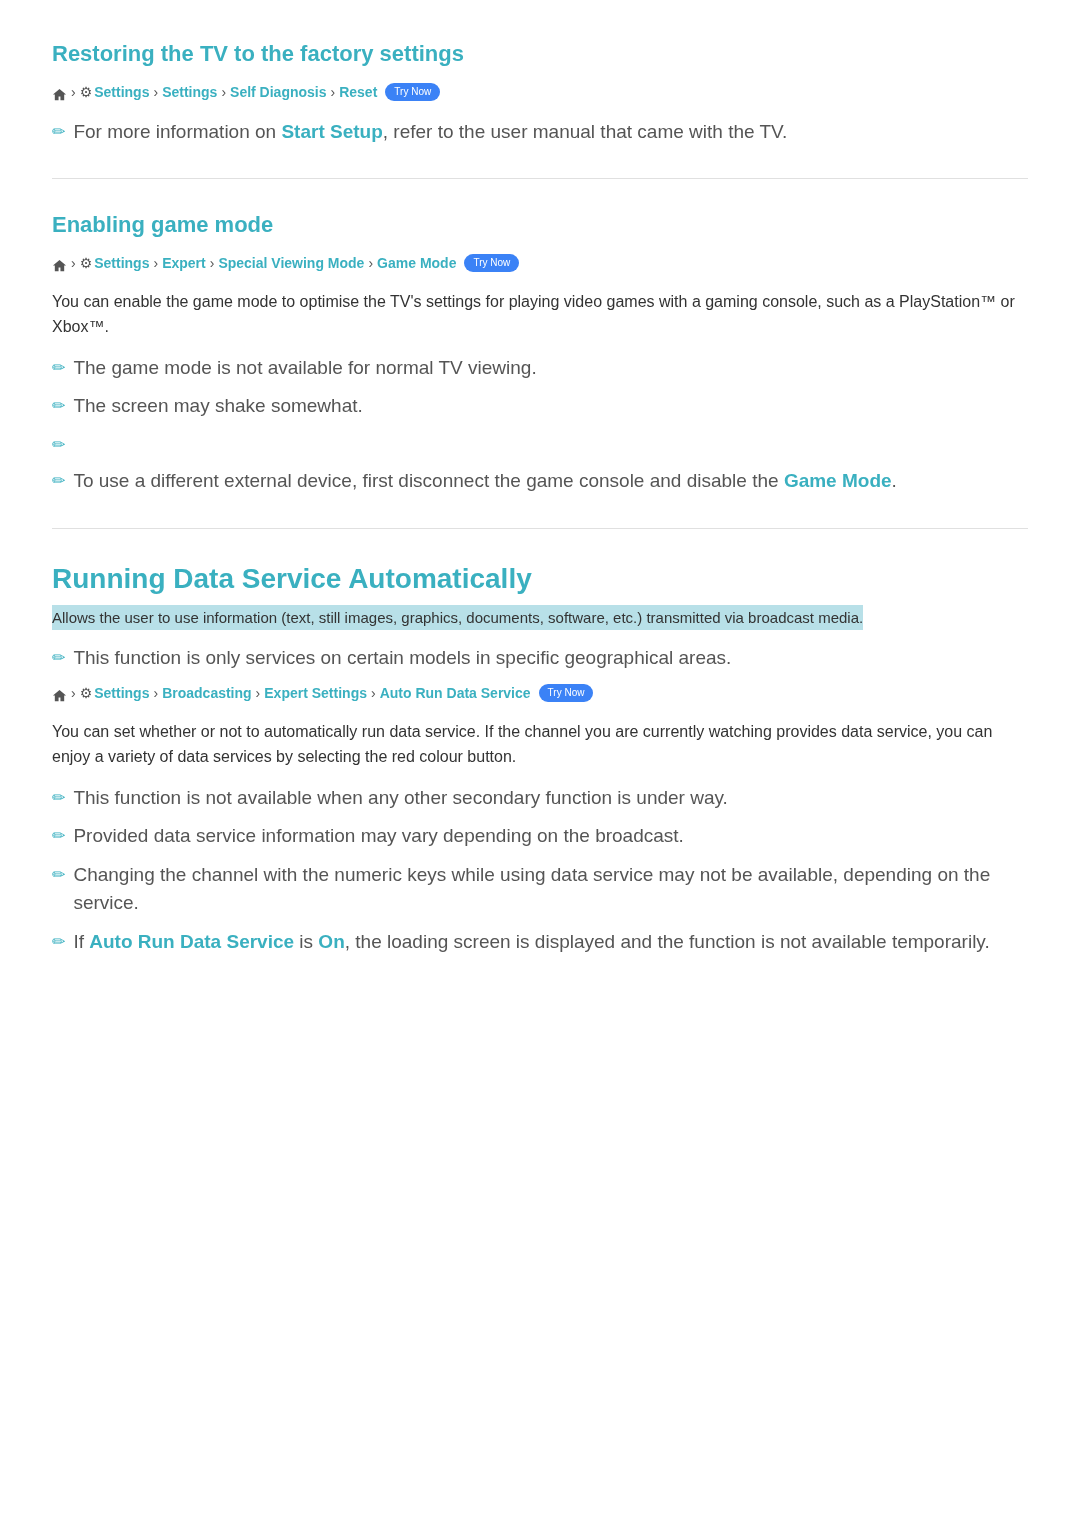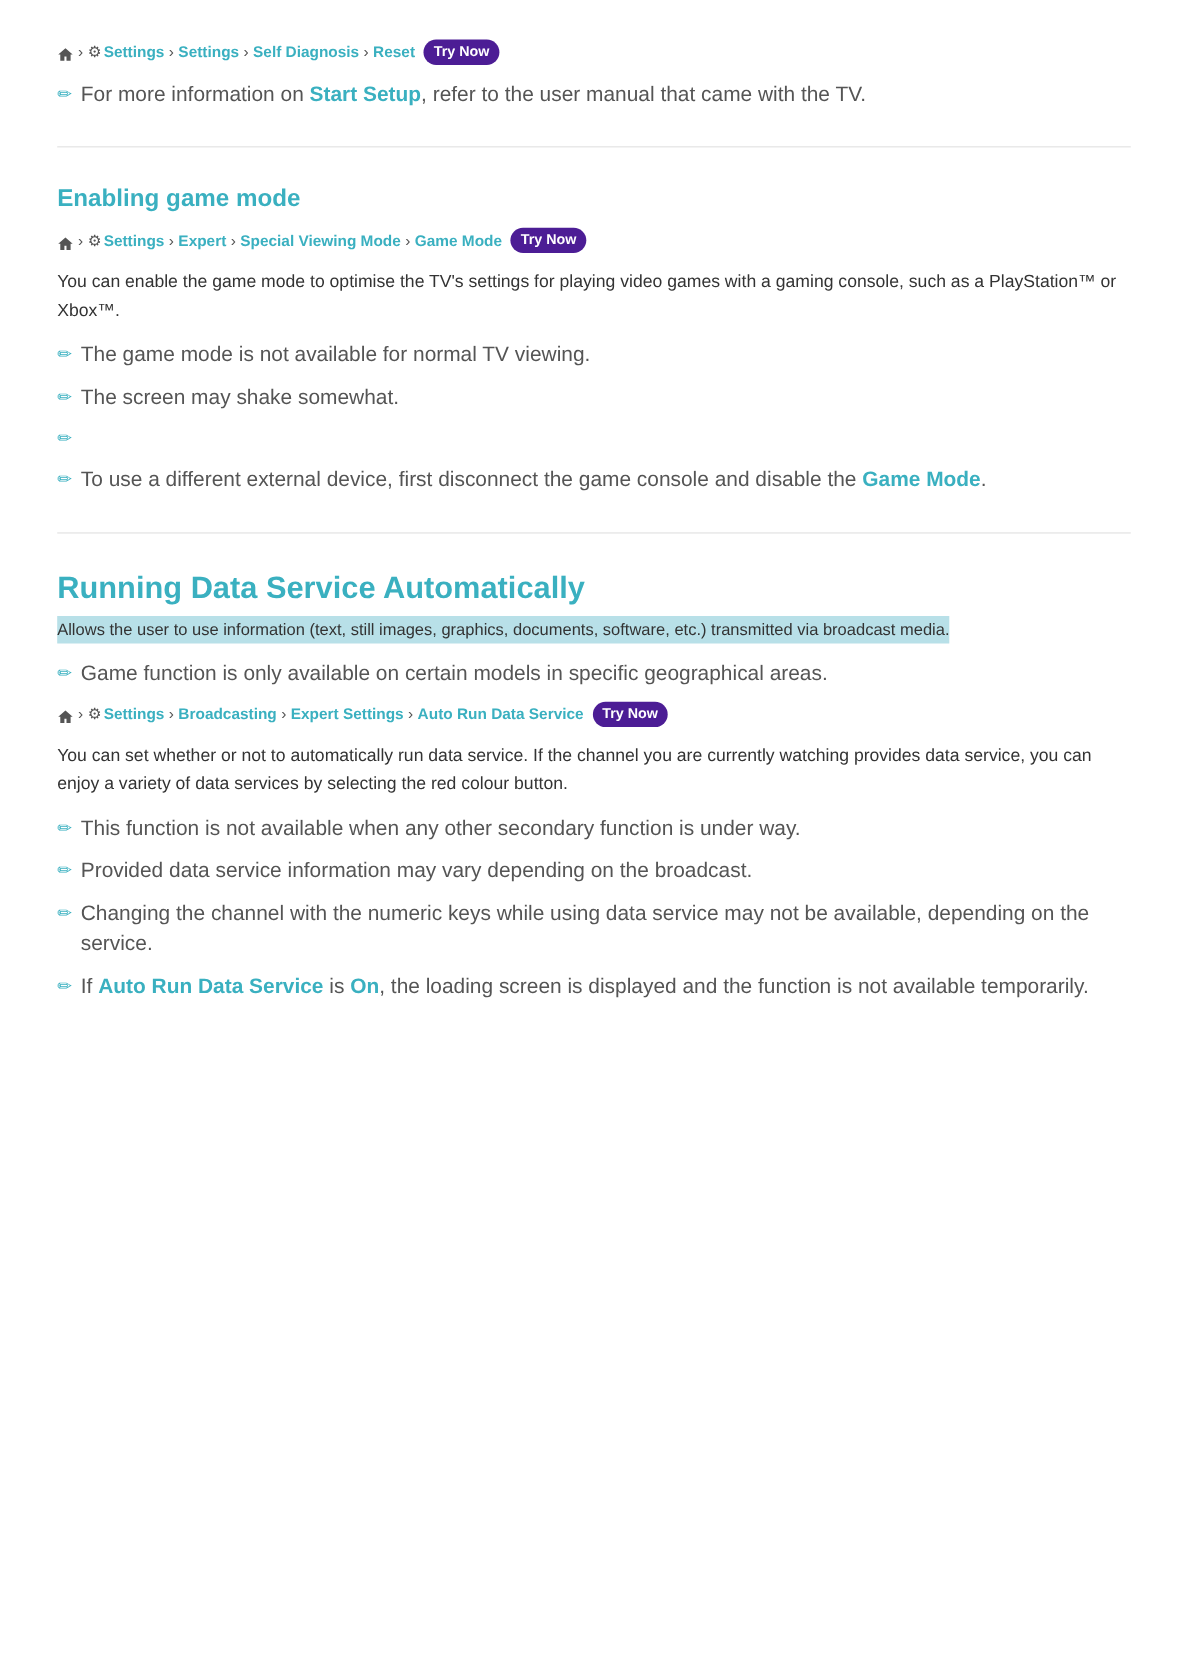--- a/index.html
+++ b/index.html
@@ -41,26 +41,26 @@
       margin: 0 2px;
     }
 
     .bc-link {
       color: #3ab0c0;
       font-weight: 600;
     }
 
     .try-now {
       display: inline-block;
-      background: #4c1d95;
+      background: #3b82f6;
       color: #fff;
       border-radius: 12px;
-      font-size: 13px;
+      font-size: 10px;
       padding: 1px 9px;
-      font-weight: 700;
+      font-weight: 400;
       margin-left: 6px;
       vertical-align: middle;
     }
 
     .note-item {
       display: flex;
       align-items: flex-start;
       margin-bottom: 10px;
       gap: 8px;
     }
@@ -131,20 +131,21 @@
       display: inline-block;
       vertical-align: middle;
       font-size: 14px;
       color: #555;
     }
   </style>
 </head>
 <body>
 
 <div class="section-block">
+  <h1 class="section-title">Restoring the TV to the factory settings</h1>
 
   <div class="breadcrumb">
     <span class="home-icon-svg">
       <svg viewBox="0 0 16 14" fill="none" xmlns="http://www.w3.org/2000/svg">
         <path d="M8 1L1 7h2v6h4v-4h2v4h4V7h2L8 1z" fill="#555"></path>
       </svg>
     </span>
     <span class="breadcrumb-sep">›</span>
     <span class="gear-icon">⚙</span>
     <span class="bc-link">Settings</span>
@@ -218,21 +219,21 @@
 <div class="section-block">
   <h1 class="section-title-large">Running Data Service Automatically</h1>
 
   <div class="highlighted-para-block">
     <span class="highlighted-para">Allows the user to use information (text, still images, graphics, documents, software, etc.) transmitted via broadcast media.</span>
   </div>
 
   <ul class="notes-list">
     <li class="note-item">
       <span class="note-icon">✏</span>
-      <span class="note-text">Game function is only available on certain models in specific geographical areas.</span>
+      <span class="note-text">This function is only services on certain models in specific geographical areas.</span>
     </li>
   </ul>
 
   <div class="breadcrumb">
     <span class="home-icon-svg">
       <svg viewBox="0 0 16 14" fill="none" xmlns="http://www.w3.org/2000/svg">
         <path d="M8 1L1 7h2v6h4v-4h2v4h4V7h2L8 1z" fill="#555"></path>
       </svg>
     </span>
     <span class="breadcrumb-sep">›</span>

